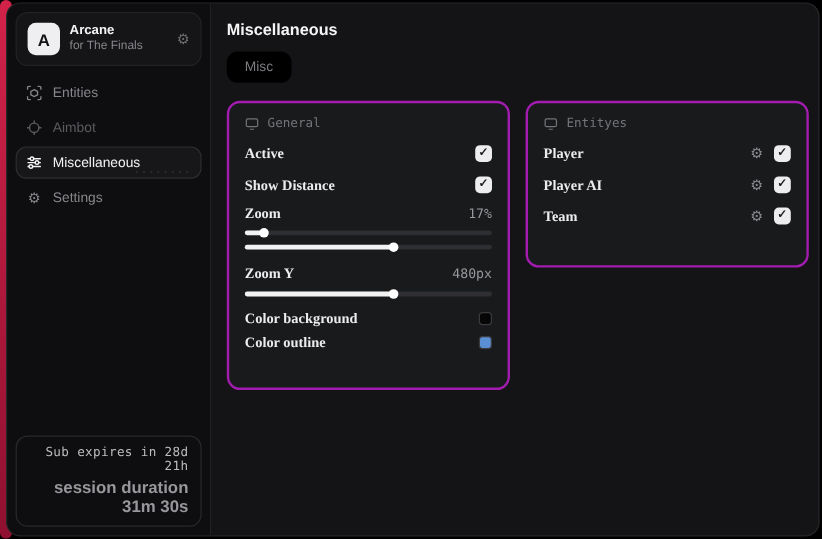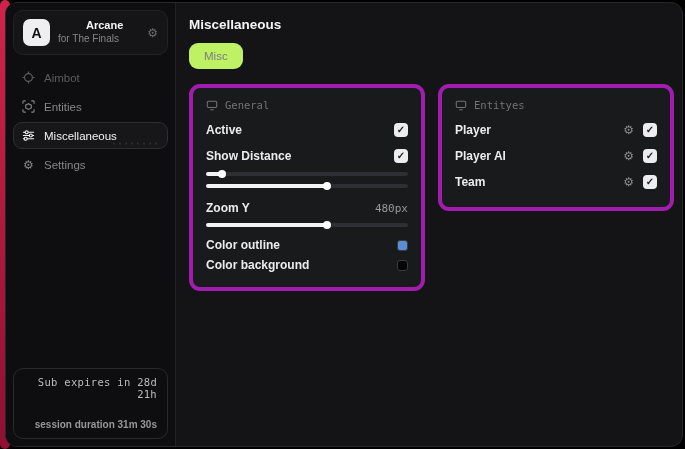--- a/index.html
+++ b/index.html
@@ -14,21 +14,21 @@
 
   
   .sidebar { width:170px; min-width:170px; background:#0e0e10;
     border-right:1px solid #222226; position:relative; }
   .profile-card { margin:7px; padding:8px 9px; border:1px solid #232327;
     background:#151517; border-radius:10px; display:flex; align-items:center; gap:8px; }
   .logo { width:27px; height:27px; background:#efeff1; border-radius:7px;
     display:flex; align-items:center; justify-content:center;
     color:#111; font-weight:bold; font-size:14px; }
   .profile-text { flex:1; line-height:1.25; }
-  .app-name { color:#f4f4f5; font-size:11px; font-weight:bold;margin-left:28px; }
+  .app-name { color:#f4f4f5; font-size:11px; font-weight:bold; }
   .app-sub { color:#86868b; font-size:10px; }
   .profile-gear { color:#6d6d72; font-size:12px; line-height:1; }
 
   .category-label { color:#6c6c71; font-size:10px; margin:10px 0 4px 14px; }
 
   .nav { display:flex; flex-direction:column; padding:0 7px; }
   .nav-item { display:flex; align-items:center; gap:9px; height:27px;
     padding:0 8px; border-radius:9px; border:1px solid transparent;
     color:#86868b; font-size:11.5px; margin-top:2px; cursor:default; position:relative; }
   .nav-item.dim { color:#5b5b60; }
@@ -38,40 +38,40 @@
   .nav-icon svg { display:block; }
   .nav-gear { font-size:12px; line-height:1; }
   .dots { position:absolute; right:10px; bottom:3px; width:46px; height:3px;
     background-image:radial-gradient(circle, #323237 1px, transparent 1.2px);
     background-size:6px 3px; opacity:.8; }
 
   .status-card { position:absolute; left:7px; right:7px; bottom:7px;
     border:1px solid #29292e; border-radius:10px; padding:7px 10px 8px;text-align:right; }
   .status-line1 { font-family:"DejaVu Sans Mono", monospace; font-size:10.5px;
     color:#bcbcc0; letter-spacing:.3px; }
-  .status-line2 { font-size:10px; color:#97979c; margin-top:19px; font-weight:bold; }
+  .status-line2 { font-size:14px; color:#97979c; margin-top:3px; font-weight:bold; }
 
   
   .main { flex:1; padding:14px 14px 0 13px; }
   .page-title { color:#f5f5f6; font-size:13.5px; font-weight:bold; }
-  .tabs { display:inline-flex; align-items:center; background:#bef264;
+  .tabs { display:inline-flex; align-items:center; background:#000000;
     border-radius:9px; padding:2px; margin-top:11px; }
   .tab { font-size:11.5px; padding:4px 12px; border-radius:8px; color:#7b7b80;
     border:1px solid transparent; }
   .tab.active { background:#29292d; border-color:#3a3a3f; color:#f2f2f3; font-weight:bold; }
 
   .panels { display:flex; gap:13px; margin-top:15px; align-items:flex-start; }
-  .panel { background:#191a1c; border:4px solid #a21caf; border-radius:11px;
-    padding:11px 13px 12px; width:236px; }
+  .panel { background:#191a1c; border:2px solid #a21caf; border-radius:11px;
+    padding:11px 13px 28px; width:236px; }
   .panel-header { display:flex; align-items:center; gap:7px; color:#737378;
     font-family:"DejaVu Sans Mono", monospace; font-size:10.5px; margin-bottom:6px; }
   .panel-header svg { display:block; }
 
   .row { display:flex; align-items:center; justify-content:space-between; height:26px; }
-  .row-label { color:#ececee; font-size:12px; font-weight:bold; }
+  .row-label { color:#ececee; font-size:12px; font-weight:bold;font-family:Liberation Serif, serif; }
   .row-value { color:#98989d; font-family:"DejaVu Sans Mono", monospace; font-size:11px; }
 
   .checkbox { width:14px; height:14px; background:#ededef; border-radius:4px;
     display:flex; align-items:center; justify-content:center;
     color:#1c1c1e; font-size:10px; font-weight:bold; line-height:1; }
 
   .slider { position:relative; height:4px; background:#2e2e33; border-radius:2px;
     margin:3px 0 8px; }
   .slider-fill { position:absolute; left:0; top:0; bottom:0; background:#f2f2f3;
     border-radius:2px; }
@@ -95,44 +95,44 @@
         <div class="logo">A</div>
         <div class="profile-text">
           <div class="app-name">Arcane</div>
           <div class="app-sub">for The Finals</div>
         </div>
         <span class="profile-gear">⚙</span>
       </div>
 
 
       <div class="nav">
+        <div class="nav-item">
+          <span class="nav-icon">
+            <svg width="13" height="13" viewBox="0 0 14 14" fill="none" stroke="#86868b" stroke-width="1.2">
+              <path d="M1 4 V2 a1 1 0 0 1 1-1 h2"></path>
+                <path d="M10 1 h2 a1 1 0 0 1 1 1 v2"></path>
+              <path d="M13 10 v2 a1 1 0 0 1 -1 1 h-2"></path>
+                <path d="M4 13 H2 a1 1 0 0 1 -1-1 v-2"></path>
+              <path d="M7 4 l3 1.6 v3 L7 10.2 4 8.6 v-3 Z"></path>
+            </svg>
+          </span>
+          <span>Entities</span>
+        </div>
+
         <div class="nav-item dim">
           <span class="nav-icon">
             <svg width="13" height="13" viewBox="0 0 14 14" fill="none" stroke="#5b5b60" stroke-width="1.3">
               <circle cx="7" cy="7" r="4.2"></circle>
                 <line x1="7" y1="0.5" x2="7" y2="3"></line>
               <line x1="7" y1="11" x2="7" y2="13.5"></line>
                 <line x1="0.5" y1="7" x2="3" y2="7"></line>
               <line x1="11" y1="7" x2="13.5" y2="7"></line>
             </svg>
           </span>
           <span>Aimbot</span>
-        </div>
-
-        <div class="nav-item">
-          <span class="nav-icon">
-            <svg width="13" height="13" viewBox="0 0 14 14" fill="none" stroke="#86868b" stroke-width="1.2">
-              <path d="M1 4 V2 a1 1 0 0 1 1-1 h2"></path>
-                <path d="M10 1 h2 a1 1 0 0 1 1 1 v2"></path>
-              <path d="M13 10 v2 a1 1 0 0 1 -1 1 h-2"></path>
-                <path d="M4 13 H2 a1 1 0 0 1 -1-1 v-2"></path>
-              <path d="M7 4 l3 1.6 v3 L7 10.2 4 8.6 v-3 Z"></path>
-            </svg>
-          </span>
-          <span>Entities</span>
         </div>
 
         <div class="nav-item active">
           <span class="nav-icon">
             <svg width="13" height="13" viewBox="0 0 14 14" fill="none" stroke="#f2f2f3" stroke-width="1.3">
               <line x1="1" y1="3.5" x2="13" y2="3.5"></line>
                 <circle cx="5" cy="3.5" r="1.6" fill="#17171a"></circle>
               <line x1="1" y1="7" x2="13" y2="7"></line>
                 <circle cx="9.5" cy="7" r="1.6" fill="#17171a"></circle>
               <line x1="1" y1="10.5" x2="13" y2="10.5"></line>
@@ -176,46 +176,50 @@
           <div class="row">
             <span class="row-label">Active</span>
             <span class="checkbox">✓</span>
           </div>
 
           <div class="row">
             <span class="row-label">Show Distance</span>
             <span class="checkbox">✓</span>
           </div>
 
+          <div class="row" style="height:22px">
+            <span class="row-label">Zoom</span>
+            <span class="row-value">17%</span>
+          </div>
           <div class="slider">
             <div class="slider-fill" style="width: 8%;"></div>
             <div class="slider-thumb" style="left: 8%;"></div>
           </div>
 
           <div class="slider">
             <div class="slider-fill" style="width: 60%;"></div>
             <div class="slider-thumb" style="left: 60%;"></div>
           </div>
 
           <div class="row" style="height:24px;margin-top:4px">
             <span class="row-label">Zoom Y</span>
             <span class="row-value">480px</span>
           </div>
           <div class="slider">
             <div class="slider-fill" style="width: 60%;"></div>
             <div class="slider-thumb" style="left: 60%;"></div>
           </div>
 
           <div class="row" style="height:20px">
+            <span class="row-label">Color background</span>
+            <span class="swatch" style="background: rgb(6, 6, 6);"></span>
+          </div>
+          <div class="row" style="height:20px">
             <span class="row-label">Color outline</span>
             <span class="swatch" style="background: rgb(91, 143, 212);"></span>
-          </div>
-          <div class="row" style="height:20px">
-            <span class="row-label">Color background</span>
-            <span class="swatch" style="background: rgb(6, 6, 6);"></span>
           </div>
         </div>
 
         <div class="panel">
           <div class="panel-header">
             <svg width="12" height="12" viewBox="0 0 14 14" fill="none" stroke="#737378" stroke-width="1.2">
               <rect x="1.5" y="2.5" width="11" height="7.5" rx="1.5"></rect>
               <line x1="5" y1="12.5" x2="9" y2="12.5"></line>
             </svg>
             <span>Entityes</span>

